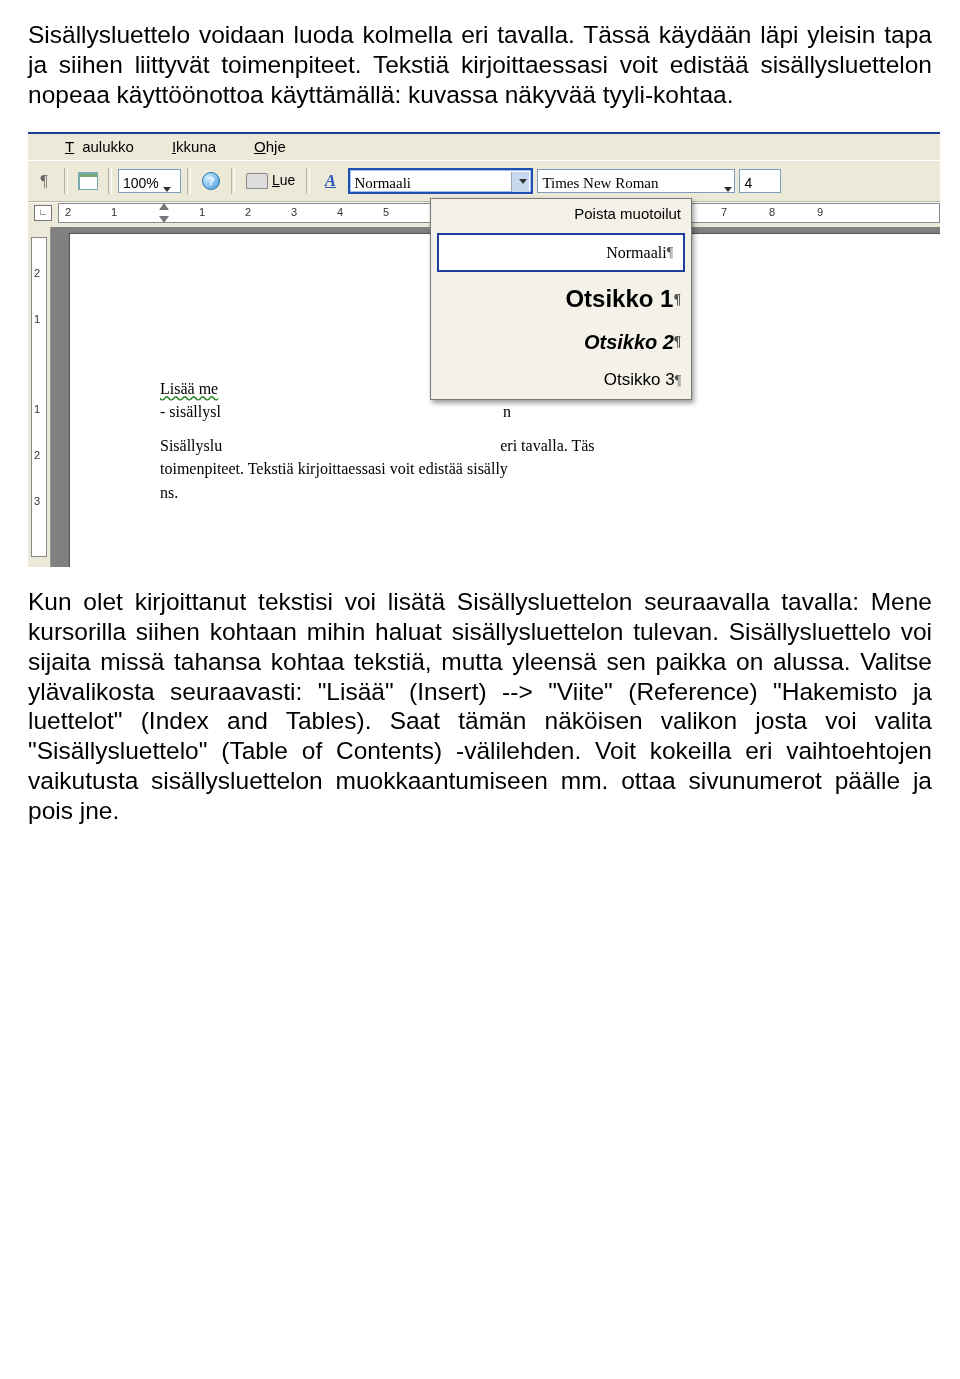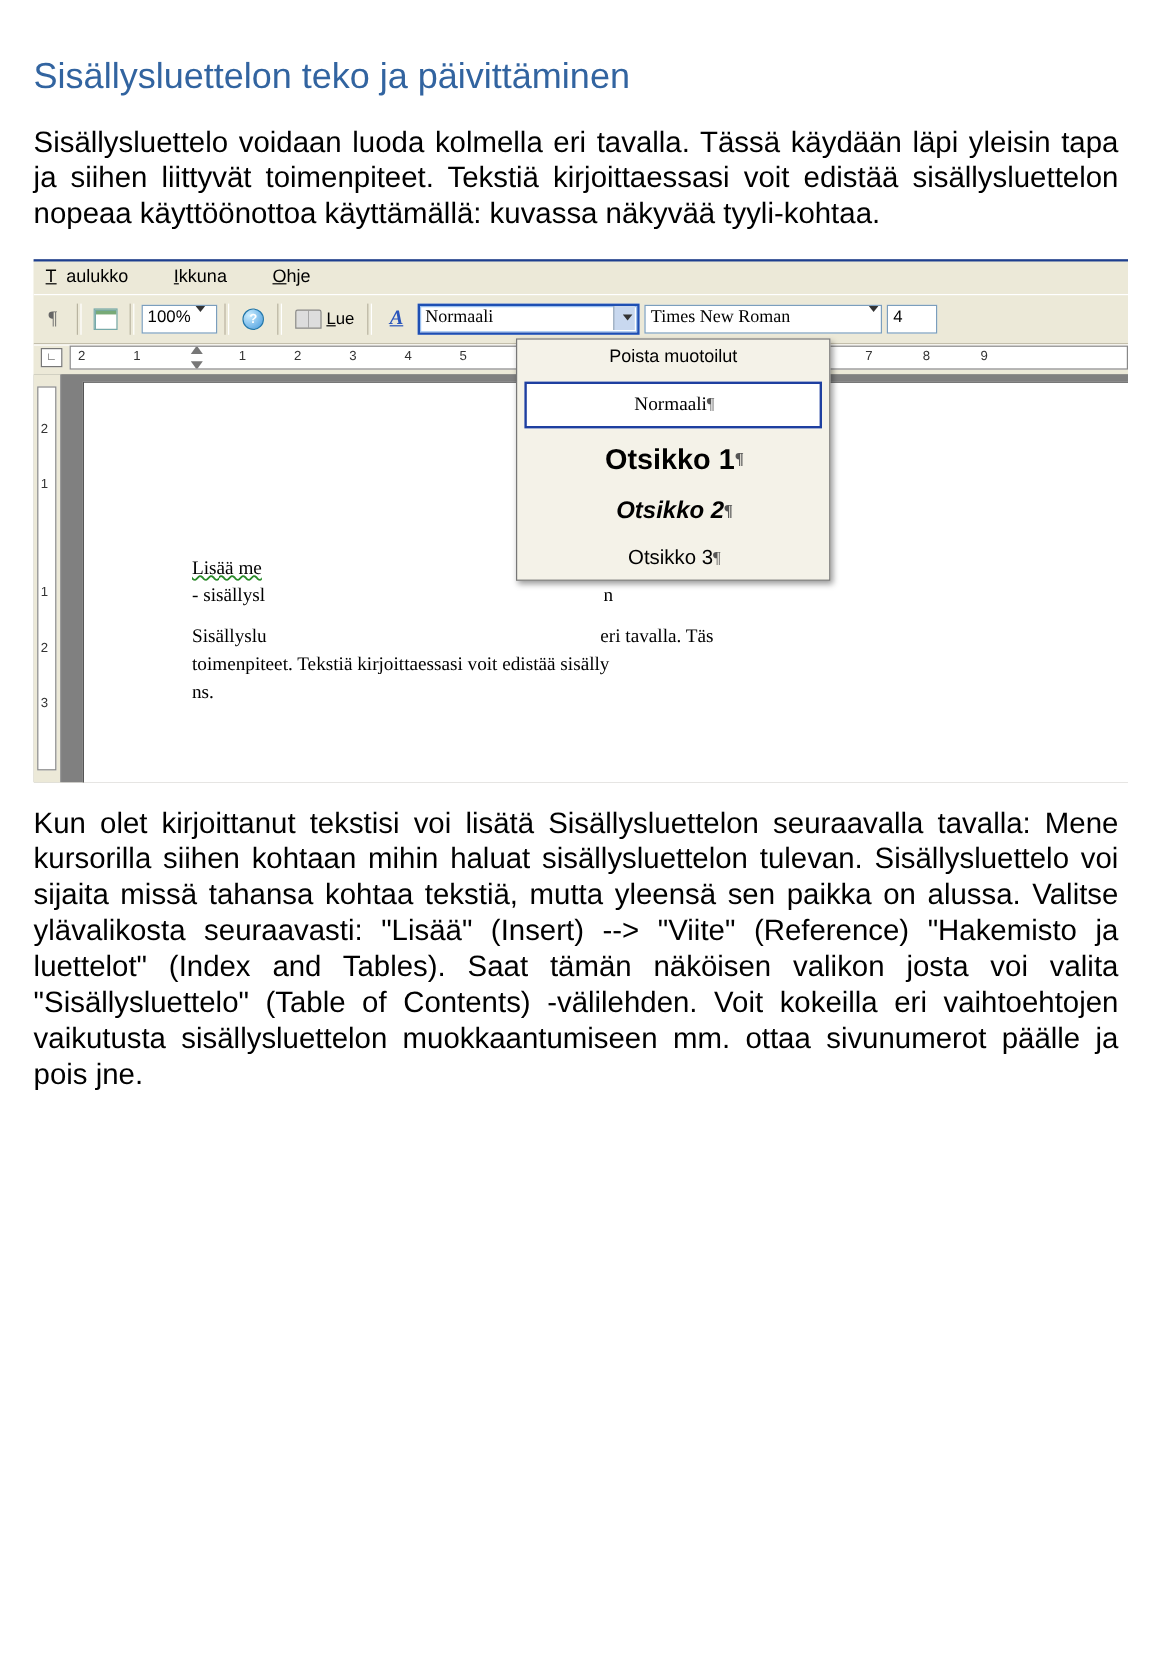--- a/index.html
+++ b/index.html
@@ -27,25 +27,26 @@
     border-top: 2px solid #1e3f8f;
     margin: 10px 0 20px 0;
     background: #ece9d8;
     position: relative;
     width: 912px;
     overflow: hidden;
   }
   .menubar {
     display: flex;
     gap: 30px;
-    padding: 2px 6px 2px 6px;
+    padding: 2px 6px 2px 16px;
     font-family: Tahoma, sans-serif;
     font-size: 15px;
     color: #000;
     background: #ece9d8;
+    margin-left: 17px;
   }
   .menubar span { padding: 2px 4px; }
   .menubar span u { text-decoration: underline; }
 
   .toolbar {
     display: flex;
     align-items: center;
     background: #ece9d8;
     border-top: 1px solid #fff;
     border-bottom: 1px solid #b9b4a0;
@@ -63,21 +64,21 @@
     border-right: 1px solid #fff;
     margin: 0 2px;
   }
   .tb-btn {
     display: flex; align-items: center; justify-content: center;
     width: 26px; height: 26px;
     border: 1px solid transparent;
     border-radius: 2px;
   }
   .combo {
-    display: flex; align-items: flex-start;
+    display: flex; align-items: flex-end;
     background: #fff;
     border: 1px solid #7b9ebd;
     height: 22px;
     font-size: 14px;
     padding: 0 2px 0 4px;
   }
   .combo .arrow {
     margin-left: 4px;
     width: 0; height: 0;
     border-left: 4px solid transparent;
@@ -209,42 +210,41 @@
     left: 402px;
     top: 64px;
     width: 260px;
     background:#f4f2e8;
     border:1px solid #777;
     box-shadow: 2px 3px 5px rgba(0,0,0,.4);
     font-family:'Times New Roman', serif;
     z-index:5;
   }
   .style-dd .dd-item {
-    display:flex; justify-content:center; align-items:center;
+    display:flex; justify-content:flex-end; align-items:center;
     padding: 8px 10px 8px 12px;
     border-bottom:0;
     font-size:16px;
   }
   .style-dd .dd-item.clear { font-family: Tahoma,sans-serif; font-size:15px; padding:6px 10px;}
   .style-dd .dd-item.sel {
     border:2px solid #1e3fa0;
     margin:4px 6px;
     background:#fff;
   }
   .style-dd .dd-item.h1 { font-weight:bold; font-size:24px; font-family:Arial,sans-serif;}
   .style-dd .dd-item.h2 { font-weight:bold; font-style:italic; font-size:20px; font-family:Arial,sans-serif;}
   .style-dd .dd-item.h3 { font-size:17px; font-family:Arial,sans-serif;}
   .style-dd .dd-item.more { font-family: Tahoma,sans-serif; font-size:14px; padding:6px 10px 10px;}
   .pil { font-family:'Times New Roman',serif; font-size:14px; color:#555;}
 </style>
 </head>
 <body>
 
 <div class="page">
-  <p class="heading">Sisällysluettelon teko ja päivittäminen</p>
   <p class="para">Sisällysluettelo voidaan luoda kolmella eri tavalla. Tässä käydään läpi yleisin tapa ja siihen liittyvät toimenpiteet. Tekstiä kirjoittaessasi voit edistää sisällysluettelon nopeaa käyttöönottoa käyttämällä: kuvassa näkyvää tyyli-kohtaa.</p>
 
   <div class="word-shot">
 
     <div class="menubar">
       <span><u>T</u><span></span>aulukko</span>
       <span><u>I</u>kkuna</span>
       <span><u>O</u>hje</span>
     </div>
 

